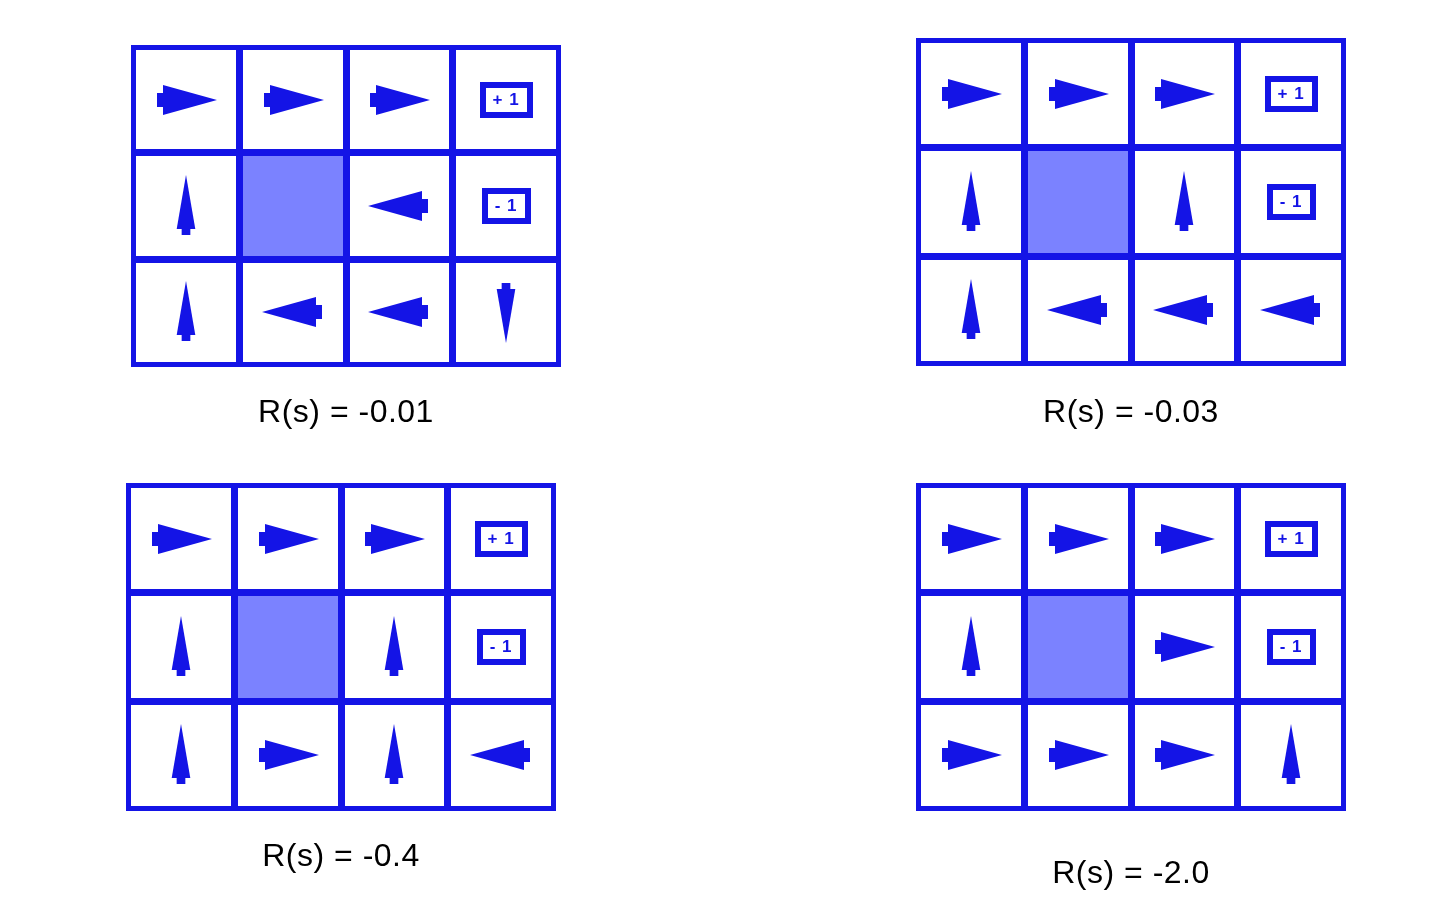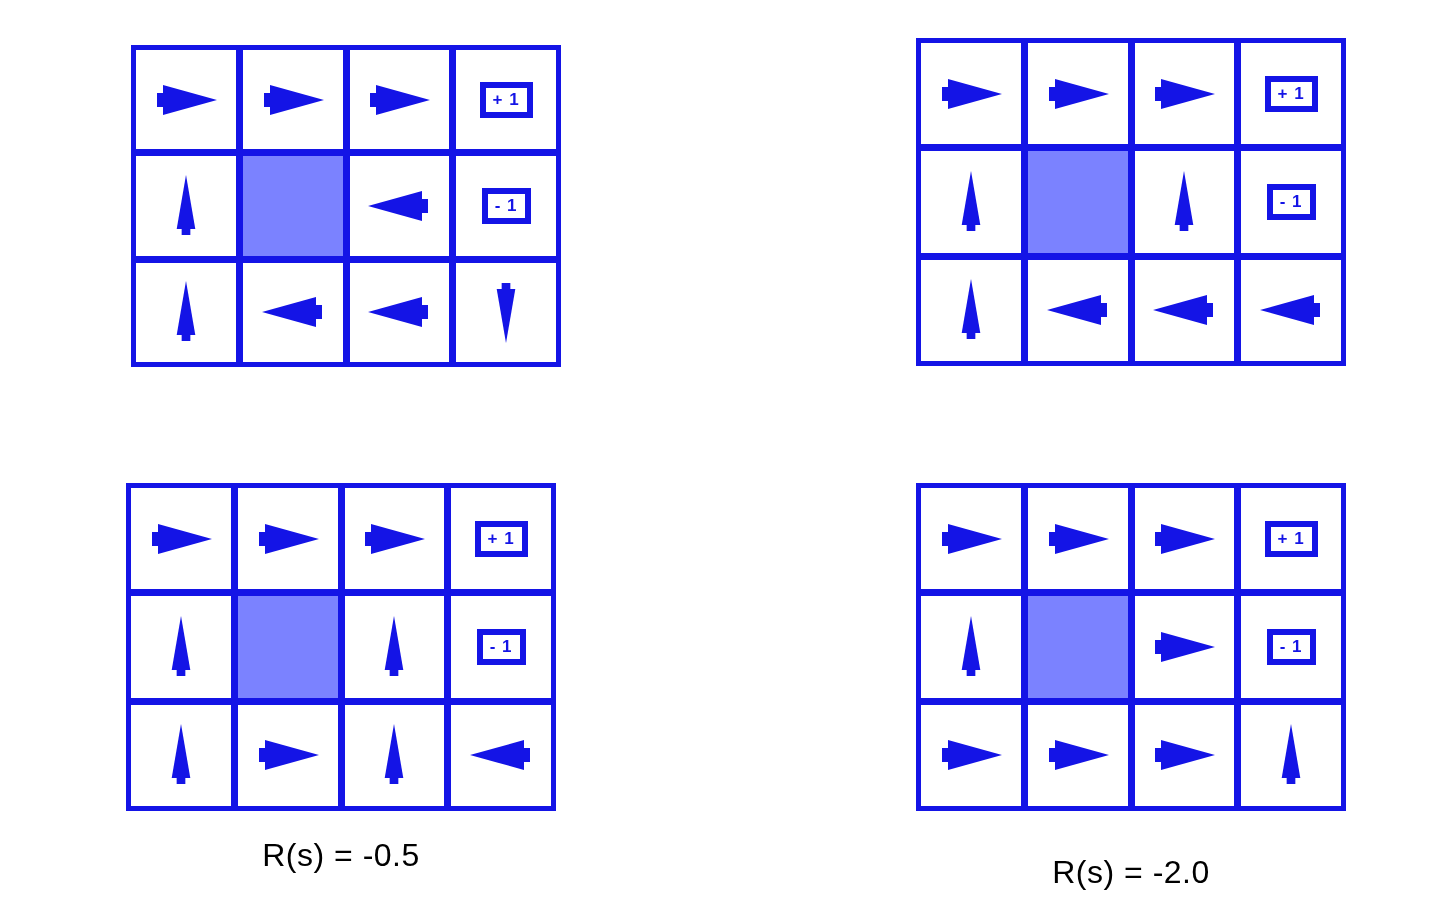--- a/index.html
+++ b/index.html
@@ -193,20 +193,21 @@
           <span class="arrow">
             <svg width="74" height="74" viewBox="0 0 74 74">
               <g transform="rotate(90 37 37) scale(1,0.62) translate(0,22.67741935483871)">
                 <rect x="8" y="30" width="14" height="14" fill="#1414e6"></rect>
                 <polygon points="14,22 14,52 68,37" fill="#1414e6"></polygon>
               </g>
             </svg>
           </span>
         </div>
       </div>
+    <div class="caption">R(s) = -0.01</div>
   </div>
 
   <div class="panel panel-tr">
     <div class="grid">
         <div class="cell">
           <span class="arrow">
             <svg width="74" height="74" viewBox="0 0 74 74">
               <g transform="rotate(0 37 37)">
                 <rect x="8" y="30" width="14" height="14" fill="#1414e6"></rect>
                 <polygon points="14,22 14,52 68,37" fill="#1414e6"></polygon>
@@ -295,20 +296,21 @@
           <span class="arrow">
             <svg width="74" height="74" viewBox="0 0 74 74">
               <g transform="rotate(180 37 37)">
                 <rect x="8" y="30" width="14" height="14" fill="#1414e6"></rect>
                 <polygon points="14,22 14,52 68,37" fill="#1414e6"></polygon>
               </g>
             </svg>
           </span>
         </div>
       </div>
+    <div class="caption">R(s) = -0.03</div>
   </div>
 
   <div class="panel panel-bl">
     <div class="grid">
         <div class="cell">
           <span class="arrow">
             <svg width="74" height="74" viewBox="0 0 74 74">
               <g transform="rotate(0 37 37)">
                 <rect x="8" y="30" width="14" height="14" fill="#1414e6"></rect>
                 <polygon points="14,22 14,52 68,37" fill="#1414e6"></polygon>
@@ -397,21 +399,21 @@
           <span class="arrow">
             <svg width="74" height="74" viewBox="0 0 74 74">
               <g transform="rotate(180 37 37)">
                 <rect x="8" y="30" width="14" height="14" fill="#1414e6"></rect>
                 <polygon points="14,22 14,52 68,37" fill="#1414e6"></polygon>
               </g>
             </svg>
           </span>
         </div>
       </div>
-    <div class="caption">R(s) = -0.5</div>
+    <div class="caption">R(s) = -0.4</div>
   </div>
 
   <div class="panel panel-br">
     <div class="grid">
         <div class="cell">
           <span class="arrow">
             <svg width="74" height="74" viewBox="0 0 74 74">
               <g transform="rotate(0 37 37)">
                 <rect x="8" y="30" width="14" height="14" fill="#1414e6"></rect>
                 <polygon points="14,22 14,52 68,37" fill="#1414e6"></polygon>

